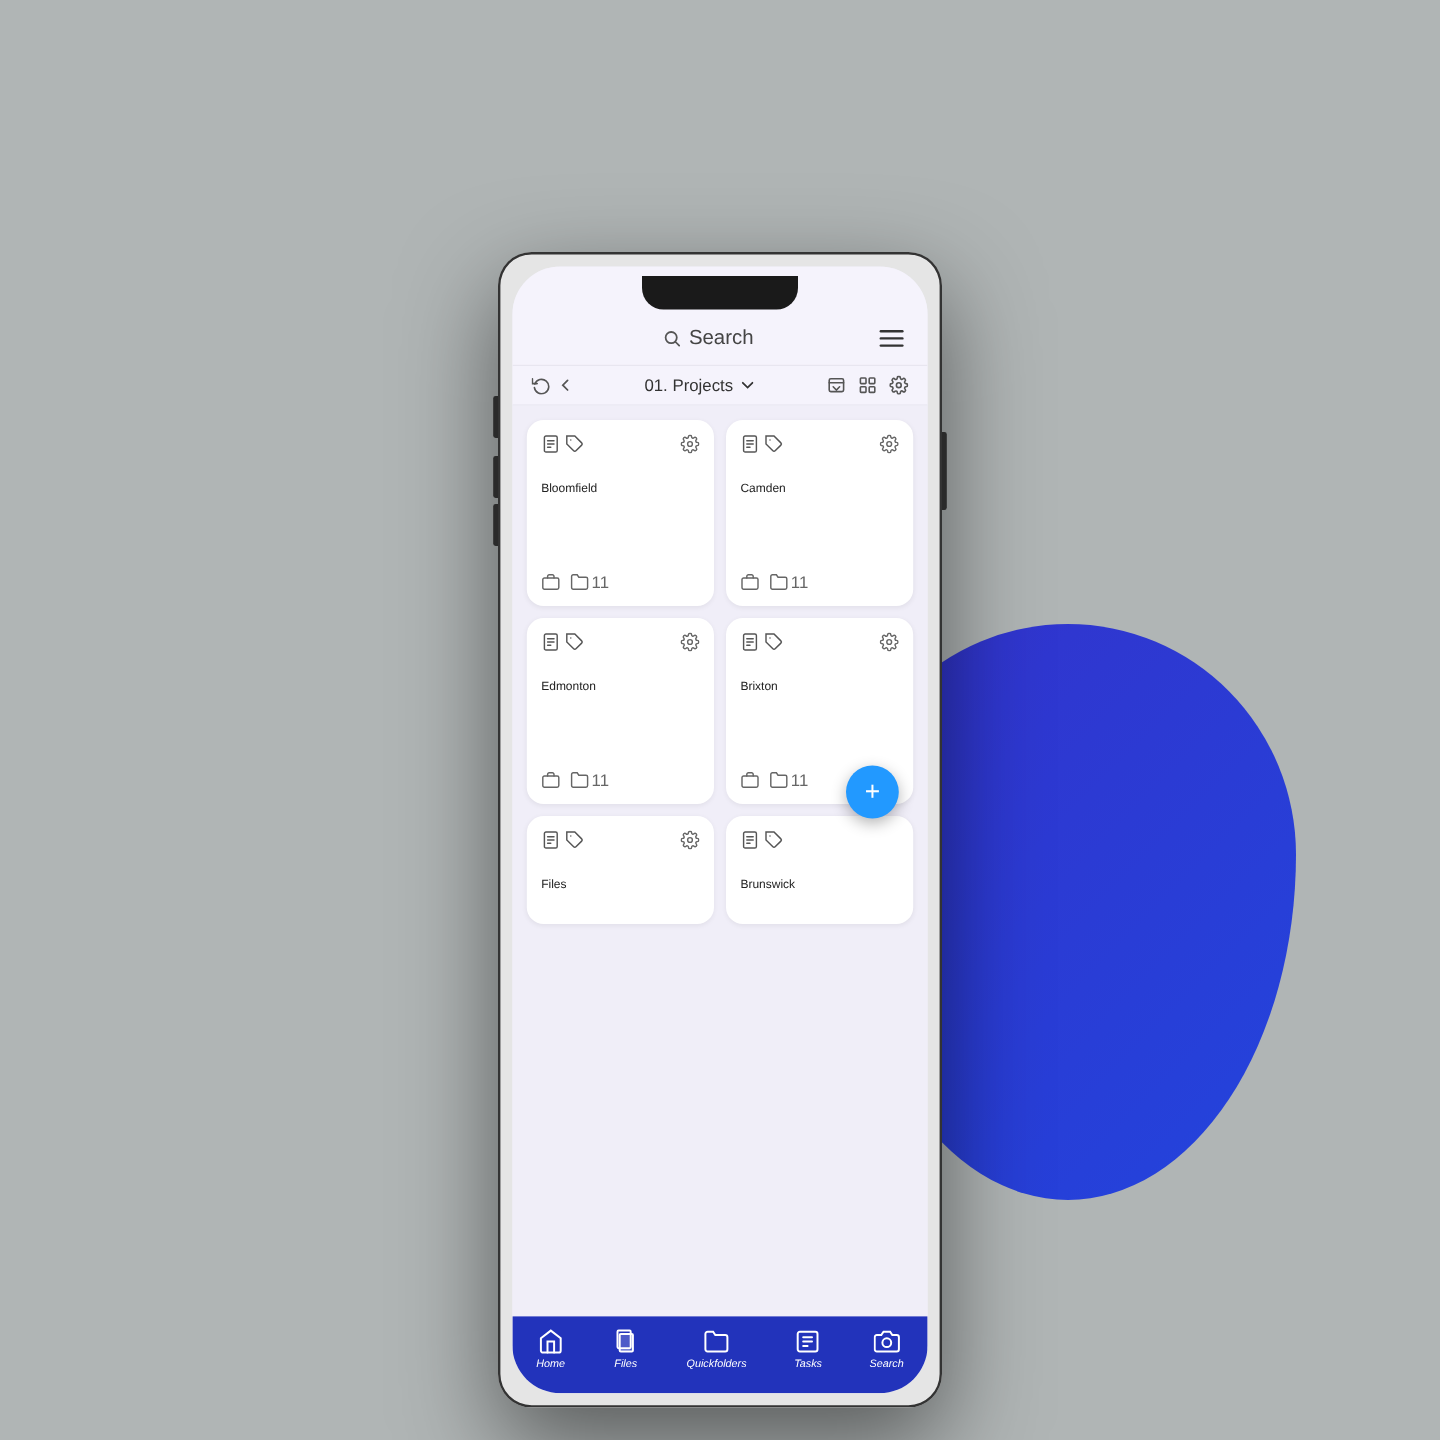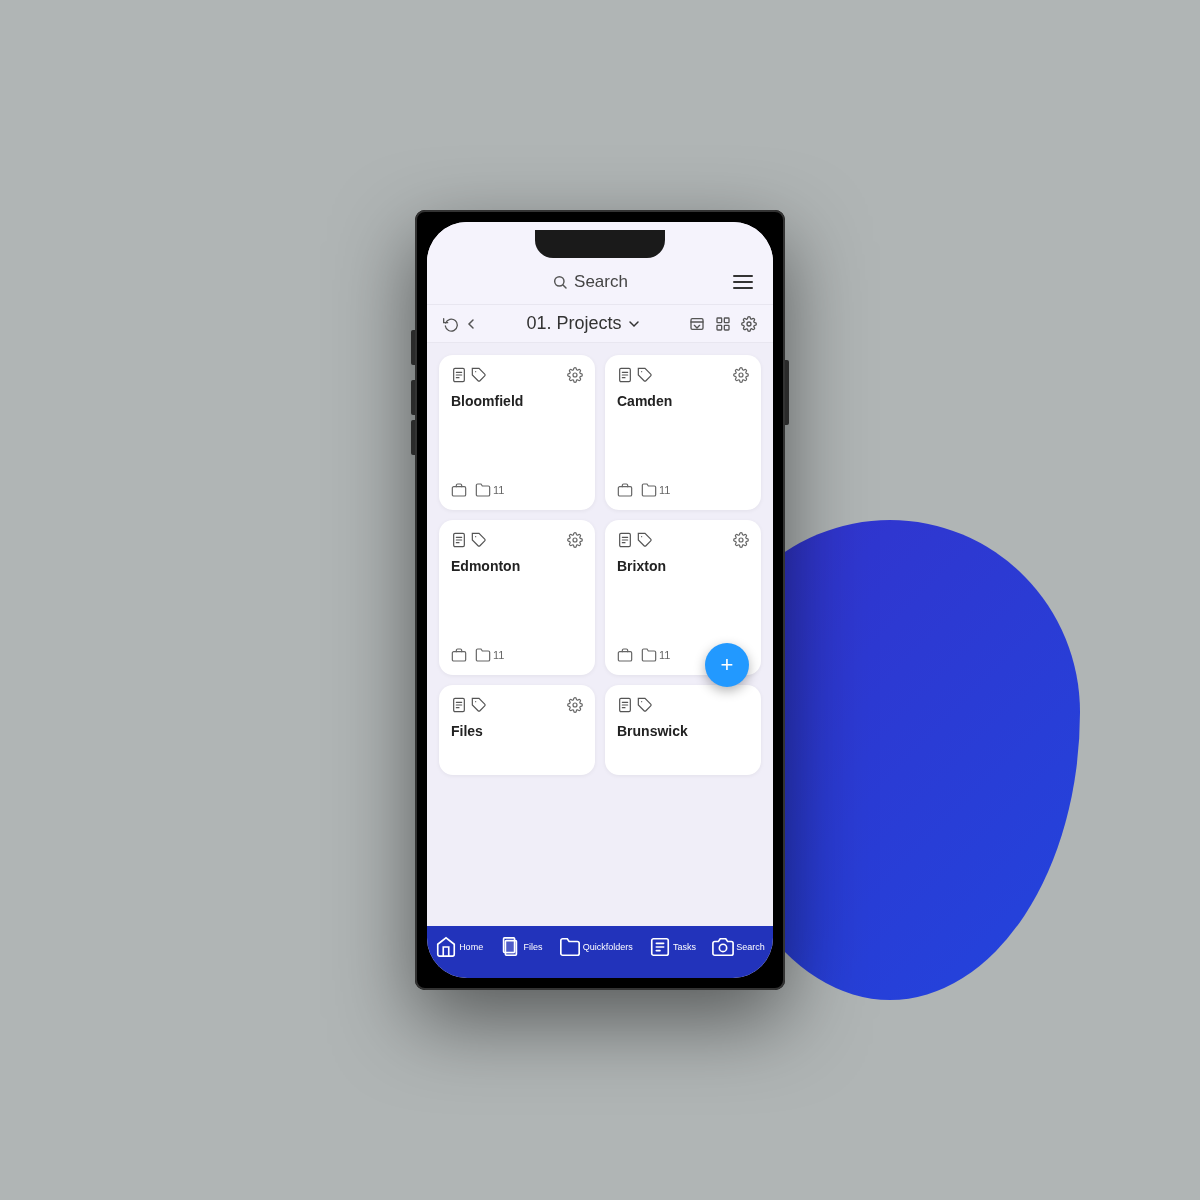--- a/index.html
+++ b/index.html
@@ -29,23 +29,23 @@
 
     .phone-wrapper {
       position: relative;
       z-index: 1;
       width: 370px;
       height: 780px;
     }
 
     .phone-outer {
       width: 370px;
-      height: 780px;
-      background: #000000;
-      border-radius: 10px;
+      height: 963px;
+      background: #e5e5e5;
+      border-radius: 28px;
       position: relative;
       box-shadow: 0 30px 80px rgba(0,0,0,0.5), inset 0 0 0 2px #333;
       padding: 12px;
     }
 
     
     .phone-outer::before {
       content: '';
       position: absolute;
       left: -4px;
@@ -147,21 +147,21 @@
     .toolbar-center {
       flex: 1;
       display: flex;
       justify-content: center;
     }
 
     .folder-selector {
       display: flex;
       align-items: center;
       gap: 4px;
-      font-size: 18px;
+      font-size: 14px;
       font-weight: 500;
       color: #333;
       cursor: pointer;
     }
 
     .toolbar-right {
       display: flex;
       align-items: center;
       gap: 10px;
     }
@@ -205,24 +205,24 @@
       margin-bottom: 4px;
     }
 
     .card-icons {
       display: flex;
       align-items: center;
       gap: 4px;
     }
 
     .card-title {
-      font-size: 14px;
-      font-weight: 700;
+      font-size: 10px;
+      font-weight: 400;
       color: #222;
-      margin-top: 6px;
+      margin-top: 20px;
     }
 
     .card-spacer {
       flex: 1;
     }
 
     .card-footer {
       display: flex;
       align-items: center;
       gap: 8px;
@@ -231,42 +231,43 @@
 
     .footer-icon {
       color: #666;
       font-size: 13px;
       display: flex;
       align-items: center;
     }
 
     .folder-count {
       display: flex;
-      align-items: center;
+      align-items: flex-start;
       gap: 2px;
-      font-size: 11px;
+      font-size: 14px;
       color: #666;
     }
 
     
     .bottom-nav {
       background: #2233bb;
       padding: 10px 0 20px 0;
       display: flex;
       justify-content: space-around;
       align-items: center;
     }
 
     .nav-item {
       display: flex;
-      flex-direction: row;
+      flex-direction: column;
       align-items: center;
       gap: 2px;
       cursor: pointer;
       color: rgba(255,255,255,0.85);
+      font-style: italic;
     }
 
     .nav-label {
       font-size: 9px;
       color: white;
       font-weight: 400;
     }
 
     
     .fab {

